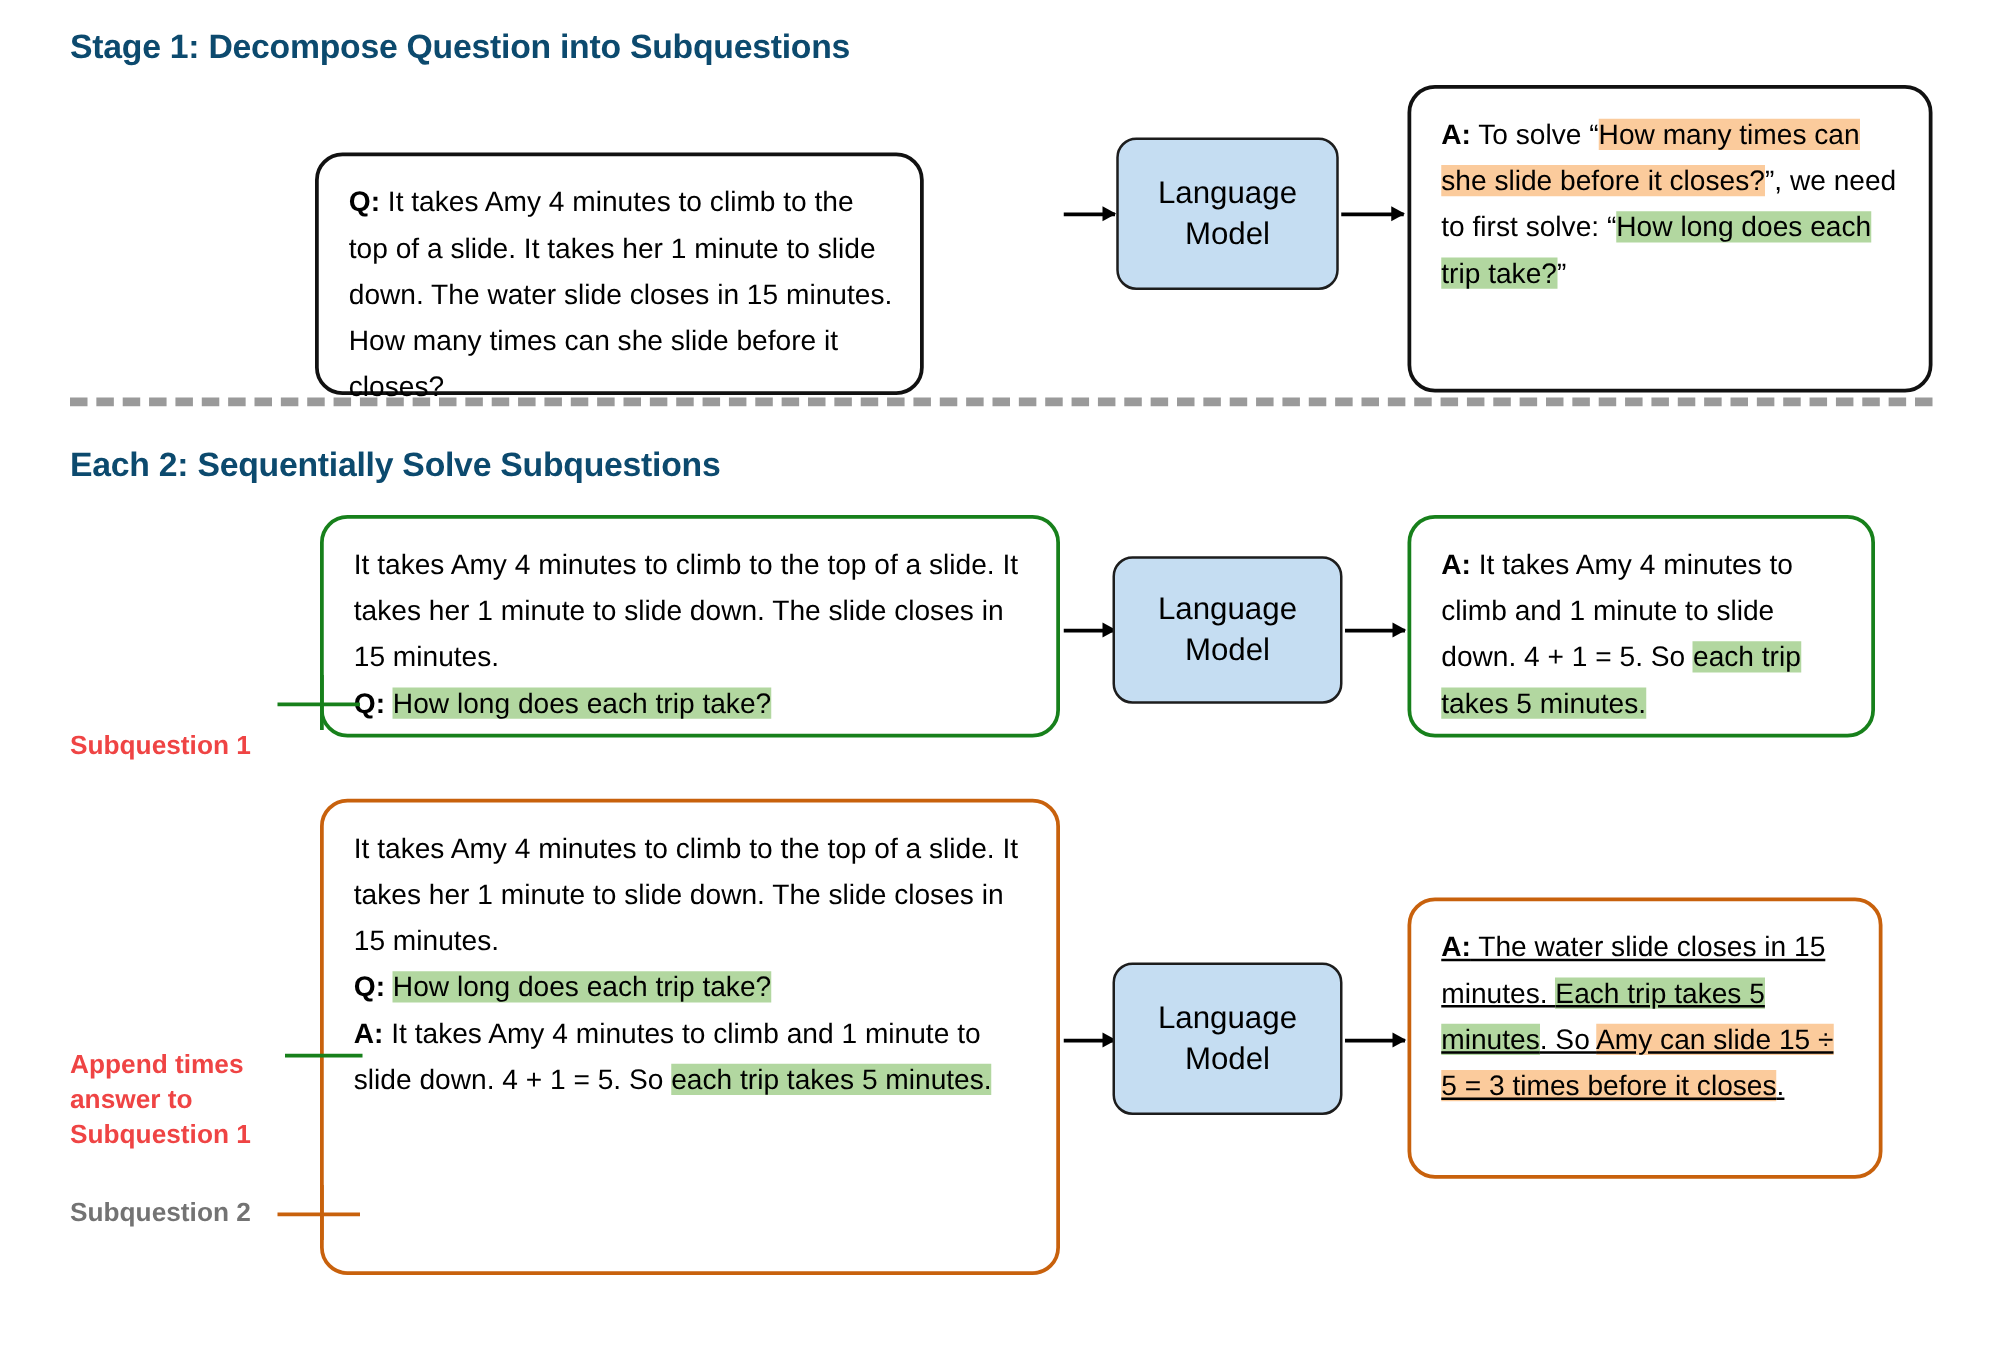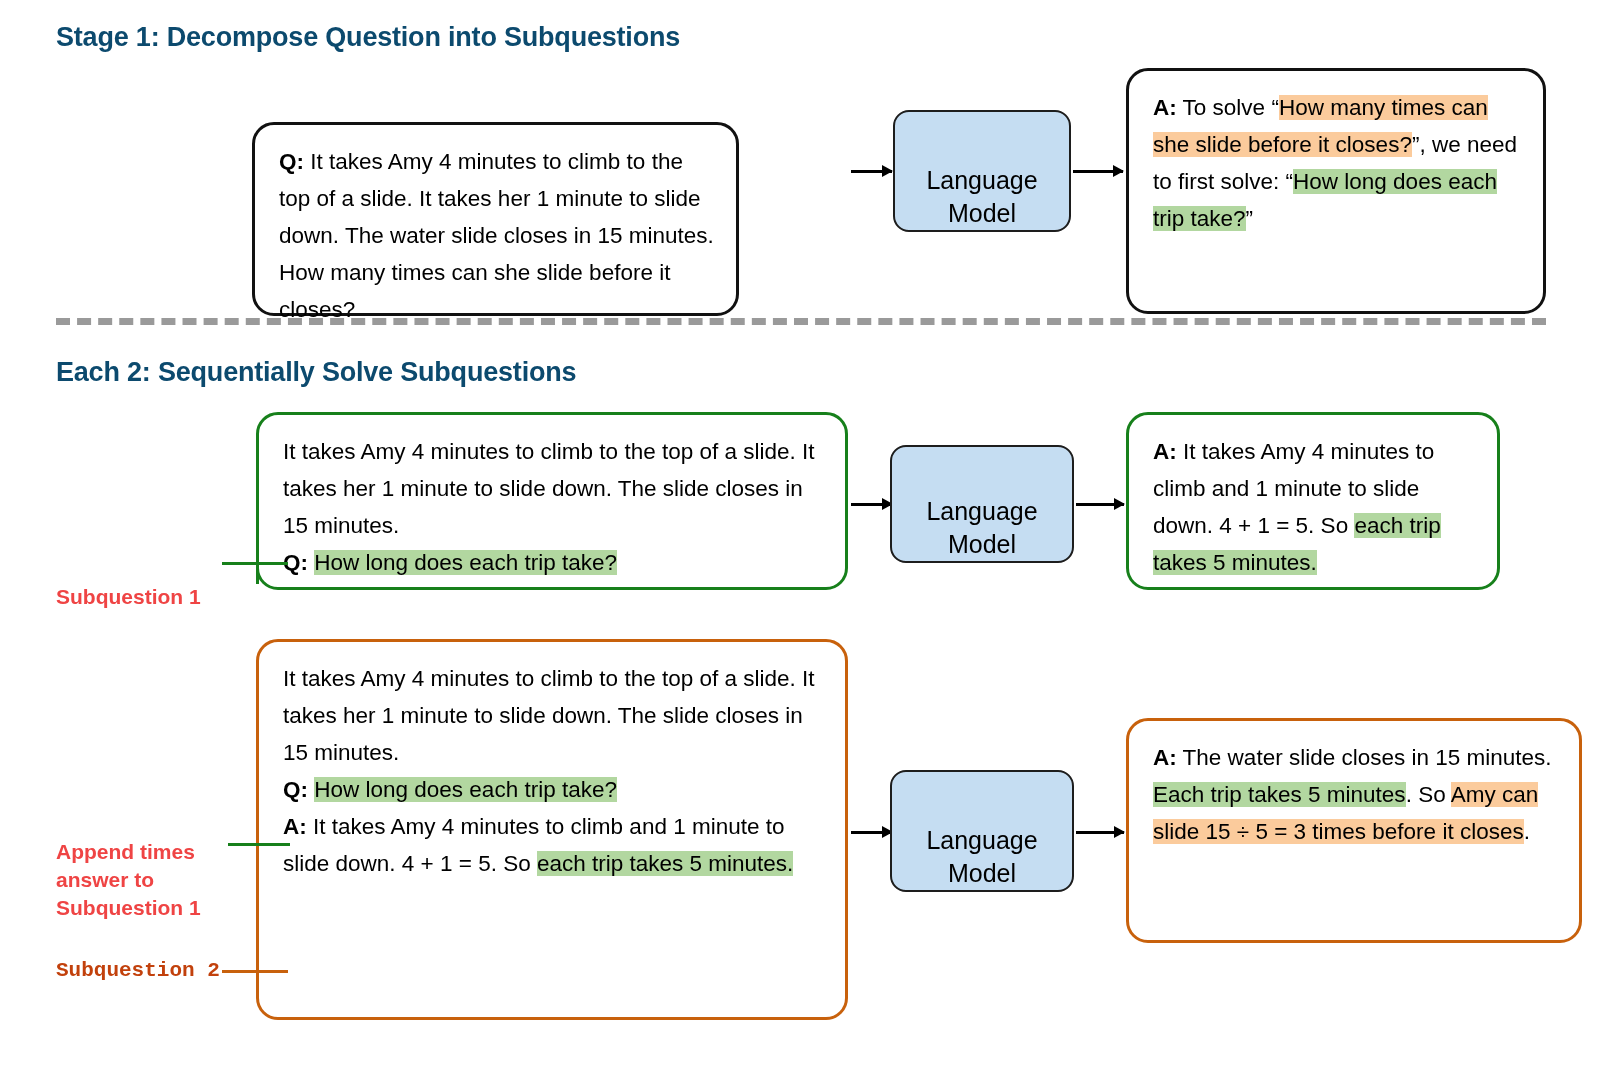--- a/index.html
+++ b/index.html
@@ -59,21 +59,21 @@
   .hl-o { background: #fbcb9c; }
 
   
   .lm {
     position: absolute;
     box-sizing: border-box;
     background: #c5ddf2;
     border: 2.5px solid #1d1d1d;
     border-radius: 16px;
     display: flex;
-    align-items: flex-end;
+    align-items: center;
     justify-content: center;
     text-align: center;
     font-size: 25px;
     line-height: 33px;
     color: #000;
   }
 
   
   .arrow {
     position: absolute;
@@ -92,21 +92,21 @@
   }
 
   
   .side-label {
     position: absolute;
     font-size: 21px;
     font-weight: bold;
     line-height: 28px;
   }
   .side-label.green  { color: #ef4444; margin-top: 34px; }
-  .side-label.orange { color: #c2410c; font-family: Liberation Mono, monospace; }
+  .side-label.orange { color: #737373; }
 
   .connector {
     position: absolute;
     height: 3px;
   }
   .connector.green  { background: #17801b; }
   .connector.orange { background: #c8610c; }
 
   .tickmark {
     position: absolute;
@@ -188,15 +188,15 @@
 
 <div class="lm" id="s2-lm2" style="left:890px; top:770px; width:184px; height:122px;">
   <div>
     <div>Language</div>
     <div>Model</div>
   </div>
 </div>
 
 <div class="arrow" style="left:1076px; top:831px; width:48px;"></div>
 
-<div class="box orange" id="s2-answer2" style="left:1126px; top:718px; width:456px; height:225px;">
+<div class="box orange" id="s2-answer2" style="left:1126px; top:718px; width:380px; height:225px;text-decoration:underline;">
   <p><b>A:</b><span> The water slide closes in 15 minutes. </span><span class="hl-g">Each trip takes 5 minutes</span><span>. So </span><span class="hl-o">Amy can slide 15 ÷ 5 = 3 times before it closes</span><span>.</span></p>
 </div>
 
 </body></html>

